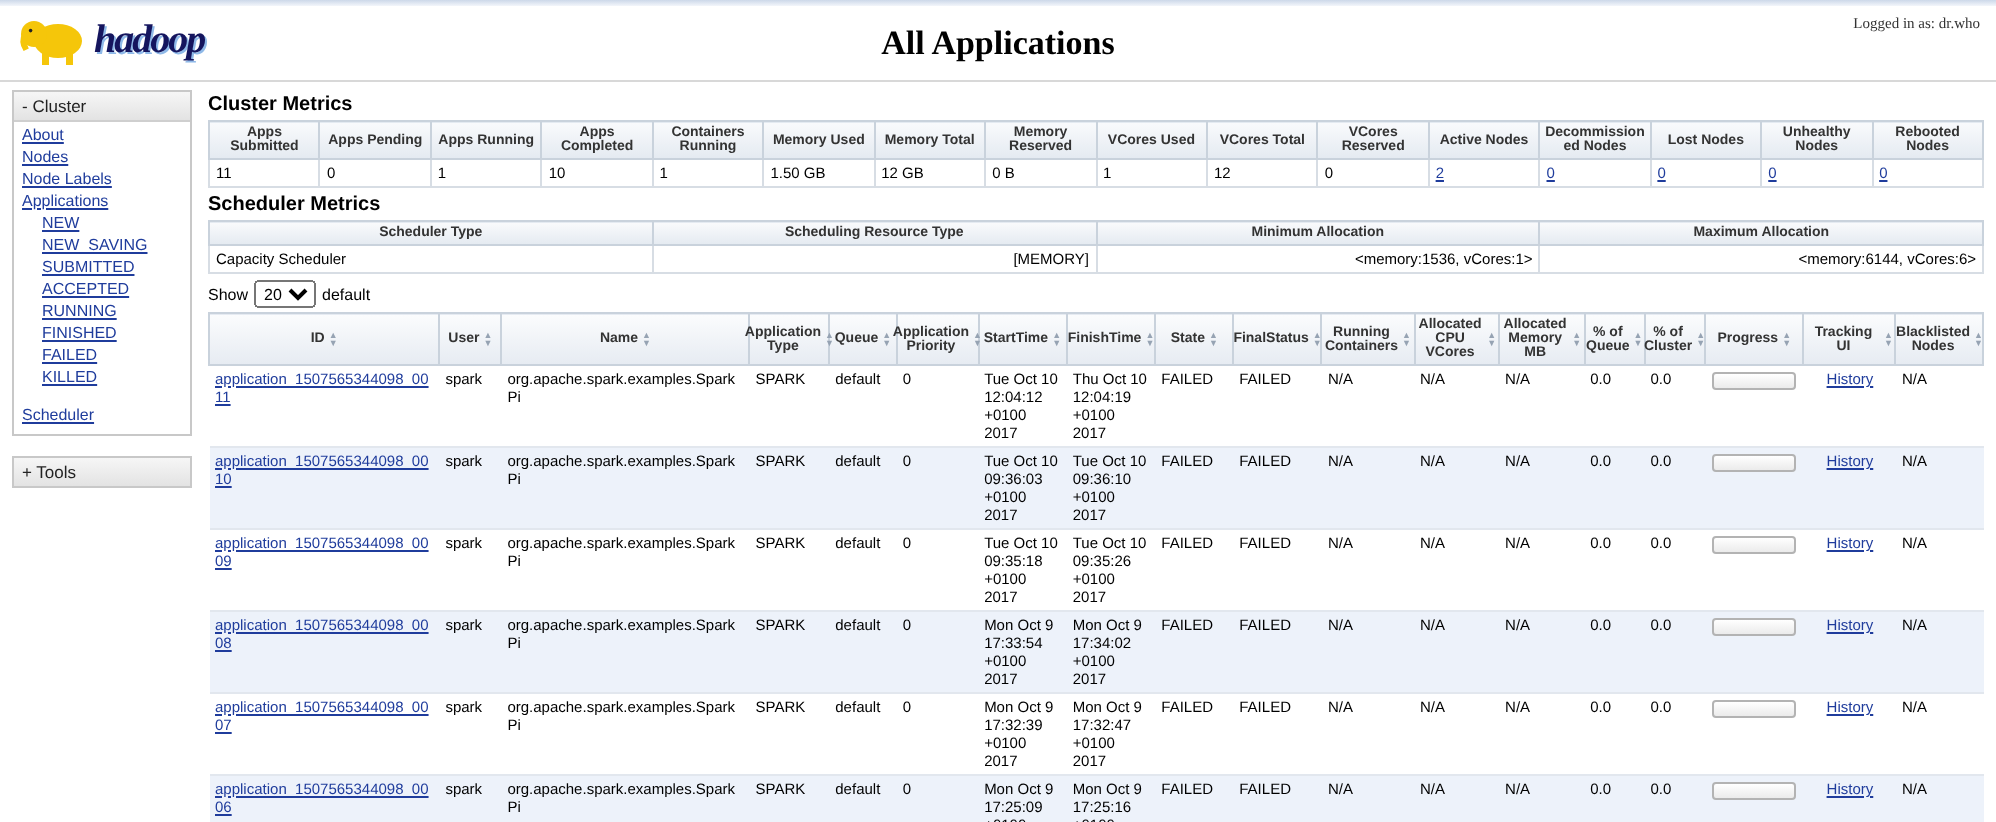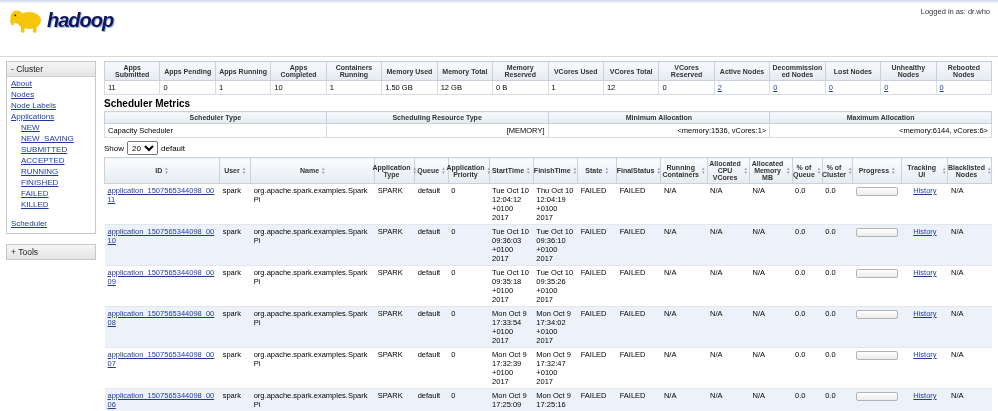--- a/index.html
+++ b/index.html
@@ -5,21 +5,21 @@
   * { box-sizing: border-box; margin: 0; padding: 0; }
   html, body {
     width: 998px; height: 411px; overflow: hidden;
     background: #fff; color: #000;
     font-family: "Liberation Sans", sans-serif;
   }
   a { color: #1f3c9c; text-decoration: underline; cursor: pointer; }
 
   .topstrip { height: 3px; background: linear-gradient(#ccd8e9, #f3f6fb); }
 
-  .header { position: relative; height: 54px; border-bottom: 1px solid #d8d8d8; }
+  .header { position: relative; height: 38px; border-bottom: 1px solid #d8d8d8; font-family: Liberation Serif, serif; }
   .logo { position: absolute; left: 8px; top: 4px; display: flex; align-items: center; gap: 3px; }
   .logo-text { font-size: 20px; font-weight: bold; font-style: italic; letter-spacing: -1px;
                color: #15155e; text-shadow: 1px 1px 0 #8fb9e8; }
   .page-title { text-align: center; font-size: 17px; font-weight: bold; padding-top: 9px; }
   .login { position: absolute; right: 8px; top: 4px; font-size: 7.5px; color: #333; }
 
   .content { display: flex; padding: 4px 6px 0 6px; }
 
   
   .sidebar { width: 90px; flex: none; margin-right: 8px; font-size: 8px; }
@@ -79,20 +79,21 @@
     <svg width="36" height="27" viewBox="0 0 36 27">
       <ellipse cx="21" cy="13.5" rx="12" ry="8.5" fill="#f5c60a"></ellipse>
       <circle cx="9" cy="10" r="6.5" fill="#f5c60a"></circle>
       <path d="M3.5,9 q-2.8,5 0.3,9.5 l2.6,-1.2 q-2,-3.6 0,-7.3 z" fill="#f5c60a"></path>
       <rect x="13" y="19" width="3.5" height="6.5" fill="#f5c60a"></rect>
       <rect x="25" y="19" width="3.5" height="6.5" fill="#f5c60a"></rect>
       <circle cx="7.3" cy="8.3" r="0.9" fill="#222"></circle>
     </svg>
     <span class="logo-text">hadoop</span>
   </div>
+  <h1 class="page-title">All Applications</h1>
   <div class="login">Logged in as: dr.who</div>
 </div>
 
 <div class="content">
 
   <div class="sidebar">
     <div class="navbox">
       <div class="navhead expanded">Cluster</div>
       <ul>
           <li><a href="#">About</a></li>
@@ -110,20 +111,21 @@
           <li style="margin-top: 8px;"><a href="#">Scheduler</a></li>
         </ul>
     </div>
     <div class="navbox collapsed">
       <div class="navhead collapsed">Tools</div>
     </div>
   </div>
 
   <div class="main">
 
+    <h2 class="section">Cluster Metrics</h2>
     <table class="metrics">
       <thead>
           <tr>
             <th>Apps Submitted</th>
             <th>Apps Pending</th>
             <th>Apps Running</th>
             <th>Apps Completed</th>
             <th>Containers Running</th>
             <th>Memory Used</th>
             <th>Memory Total</th>

